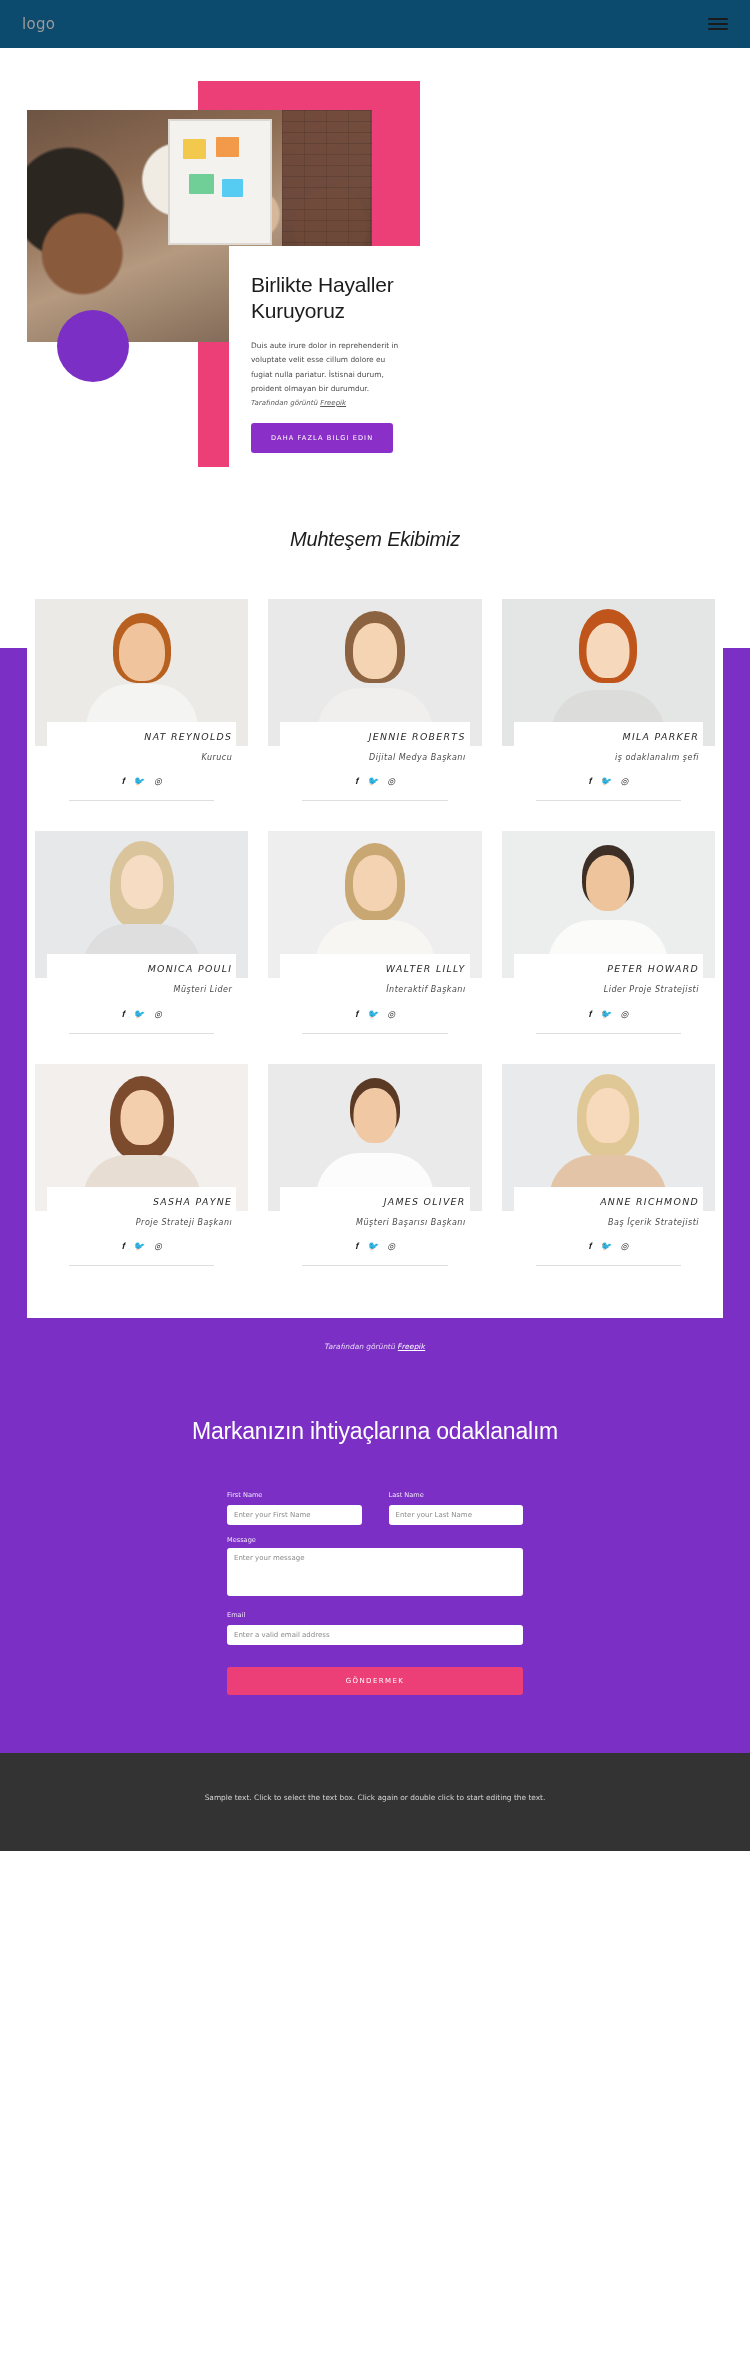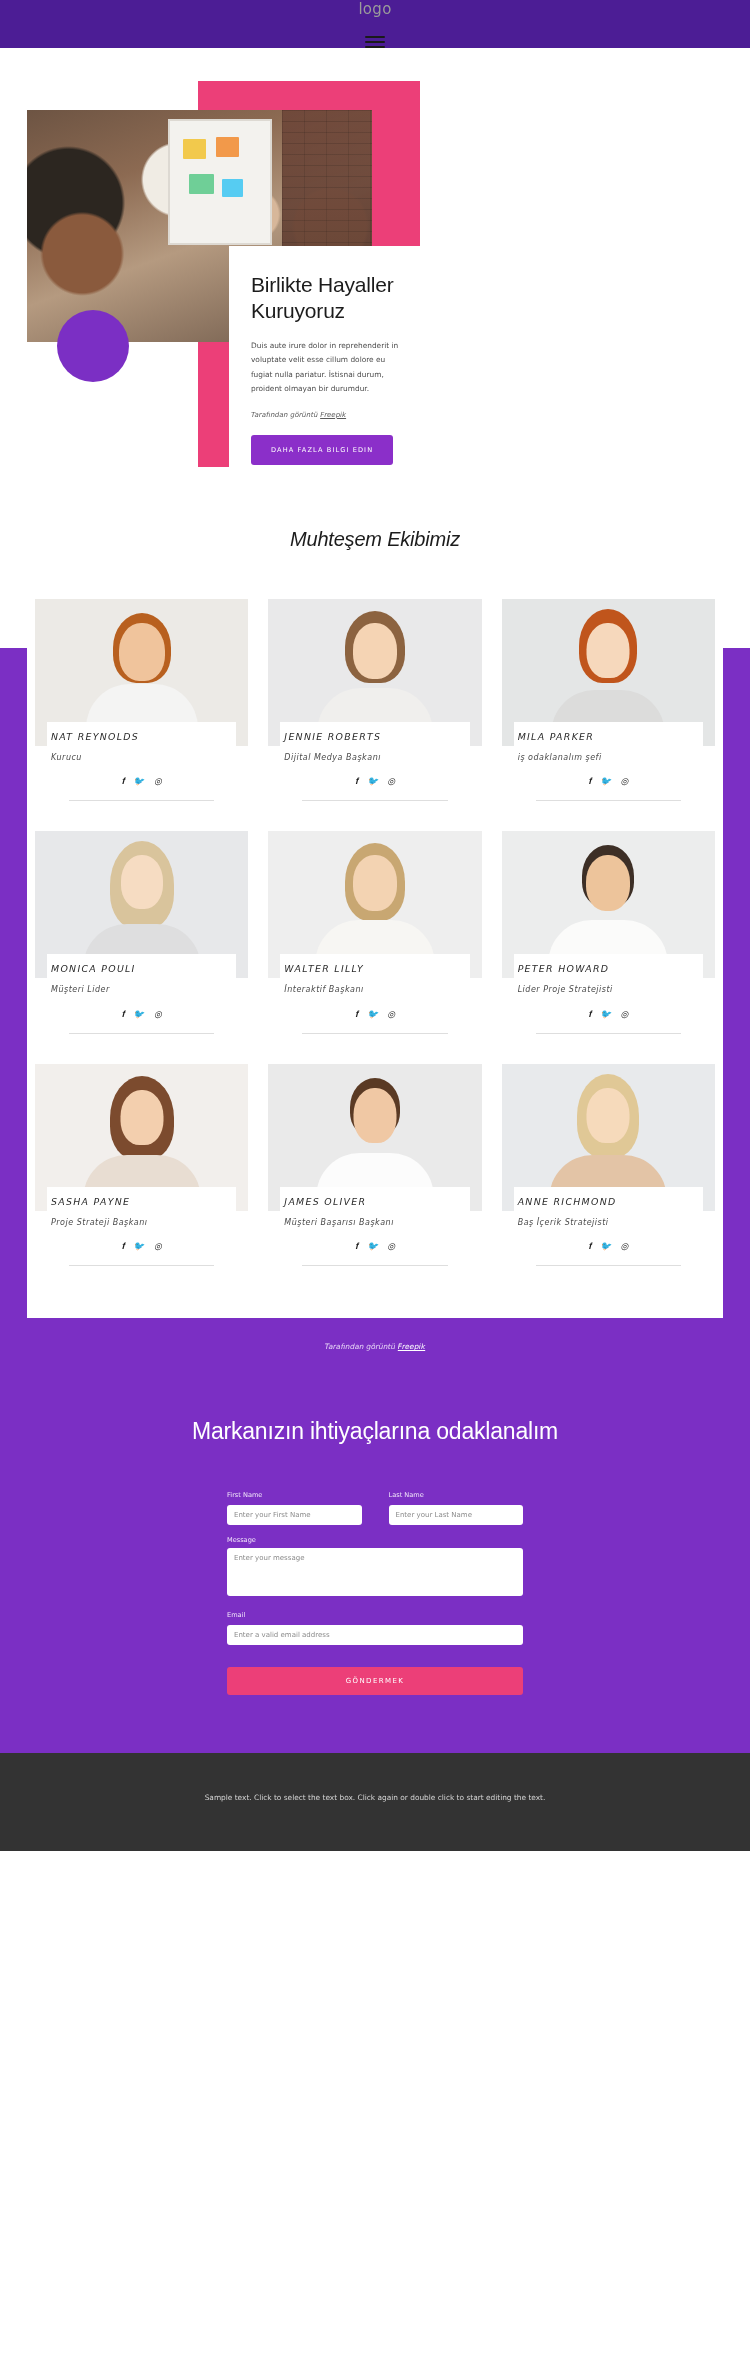--- a/index.html
+++ b/index.html
@@ -11,22 +11,21 @@
   }
   .page { position: relative; width: 750px; overflow: hidden; }
 
   
   .header {
     height: 48px;
     display: flex;
     align-items: center;
     justify-content: space-between;
     padding: 0 22px;
-    background: #4c1d95;
-    flex-direction: column;
+    background: #0c4a6e;
   }
   .logo {
     font-size: 15px;
     color: #9b9b9b;
     letter-spacing: .3px;
     font-family: "DejaVu Sans", sans-serif;
   }
   .burger { width: 20px; display: flex; flex-direction: column; gap: 3px; cursor: pointer; }
   .burger span { display: block; height: 2px; background: #1a1a1a; border-radius: 1px; }
 
@@ -96,21 +95,21 @@
     font-weight: 400;
     color: #1c1c1c;
     letter-spacing: -.2px;
     margin-bottom: 14px;
   }
   .hero-card p {
     font-size: 7.4px;
     line-height: 1.95;
     color: #4c4c4c;
     font-family: "DejaVu Sans", sans-serif;
-    margin-bottom: 14px;
+    margin-bottom: 2px;
   }
   .credit {
     font-size: 7px;
     font-style: italic;
     color: #5a5a5a;
     font-family: "DejaVu Sans", sans-serif;
     margin-bottom: 16px;
   }
   .credit a { color: #5a5a5a; }
   .btn-primary {
@@ -181,21 +180,21 @@
     position: absolute;
     left: 50%; transform: translateX(-50%);
     border-radius: 50% 50% 40% 40%;
   }
   .namecard {
     background: #ffffff;
     margin: -24px 12px 0;
     position: relative;
     z-index: 2;
     padding: 9px 4px 0;
-    text-align: left;
+    text-align: right;
   }
   .m-name {
     font-size: 9.4px;
     letter-spacing: 1.3px;
     color: #2b2b2b;
     font-family: "DejaVu Sans", sans-serif;
   }
   .m-role {
     font-size: 8px;
     color: #4a4a4a;

